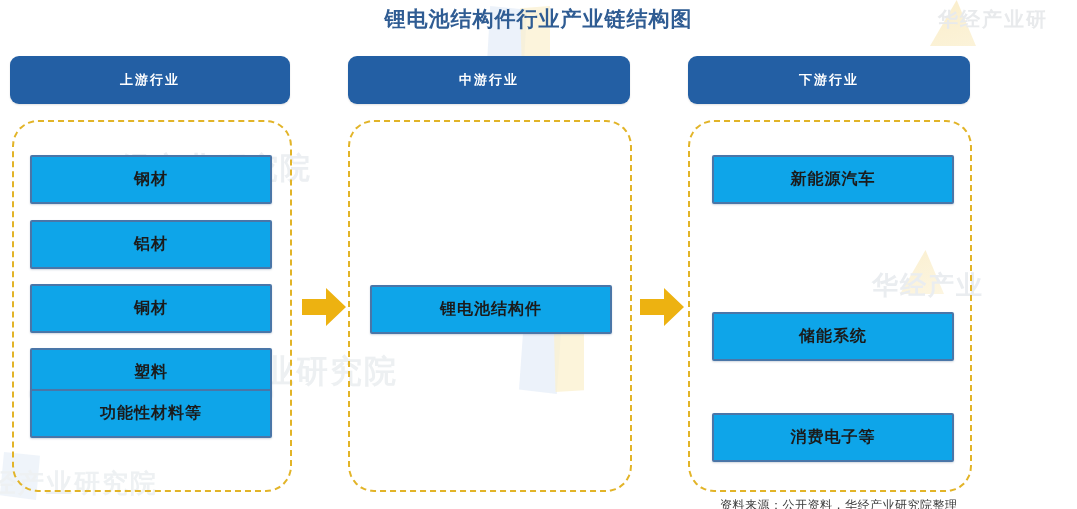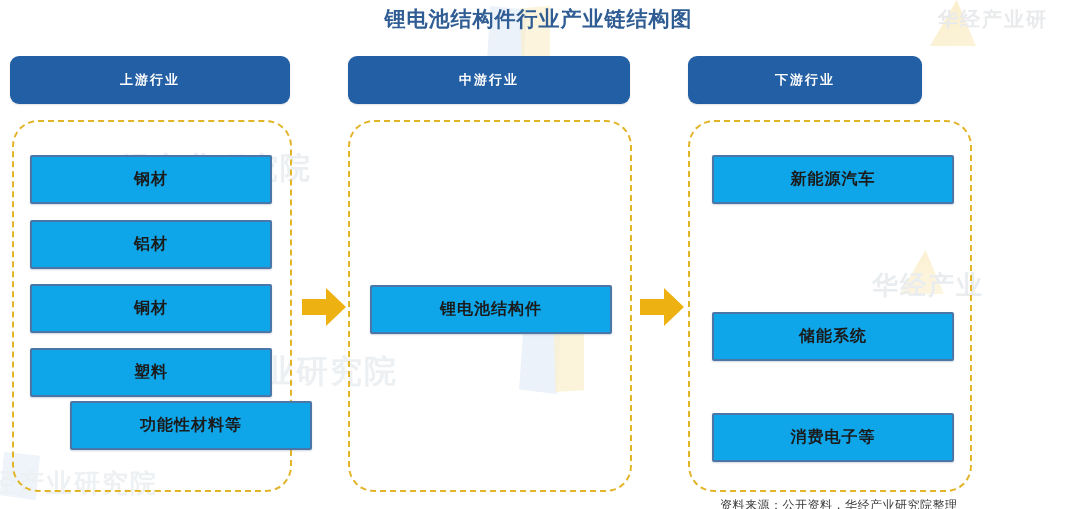--- a/index.html
+++ b/index.html
@@ -47,21 +47,21 @@
   
   .pill{
     position:absolute;height:48px;border-radius:9px;
     background:#235fa4;color:#ffffff;
     display:flex;align-items:center;justify-content:center;
     font-size:13px;font-weight:700;letter-spacing:2px;
     box-shadow:0 1px 2px rgba(0,0,0,.12);
   }
   .pill-up   {left:10px; top:56px; width:280px;}
   .pill-mid  {left:348px;top:56px; width:282px;}
-  .pill-down {left:688px;top:56px; width:234px;}
+  .pill-down {left:688px;top:56px; width:282px;}
 
   
   .dashbox{
     position:absolute;border:2px dashed #e2b428;border-radius:26px;
     background:transparent;
   }
   .dash-up   {left:12px; top:120px;width:276px;height:368px;}
   .dash-mid  {left:348px;top:120px;width:280px;height:368px;}
   .dash-down {left:688px;top:120px;width:280px;height:368px;}
 
@@ -71,21 +71,21 @@
     border:2px solid #4a76a8;border-radius:2px;
     display:flex;align-items:center;justify-content:center;
     font-size:16px;font-weight:700;color:#1b1b1b;letter-spacing:1px;
     box-shadow:0 1px 2px rgba(90,110,140,.28);
   }
   
   .n-u1{left:30px;top:155px;width:238px;height:45px;}
   .n-u2{left:30px;top:220px;width:238px;height:45px;}
   .n-u3{left:30px;top:284px;width:238px;height:45px;}
   .n-u4{left:30px;top:348px;width:238px;height:45px;}
-  .n-u5{left:30px;top:401px;width:238px;height:45px;margin-left:40px;}
+  .n-u5{left:30px;top:389px;width:238px;height:45px;}
   
   .n-m1{left:370px;top:285px;width:238px;height:45px;}
   
   .n-d1{left:712px;top:155px;width:238px;height:45px;}
   .n-d2{left:712px;top:284px;width:238px;height:45px;margin-top:28px;}
   .n-d3{left:712px;top:413px;width:238px;height:45px;}
 
   
   .arrow{position:absolute;top:283px;width:48px;height:48px;}
   .arrow-1{left:300px;}

